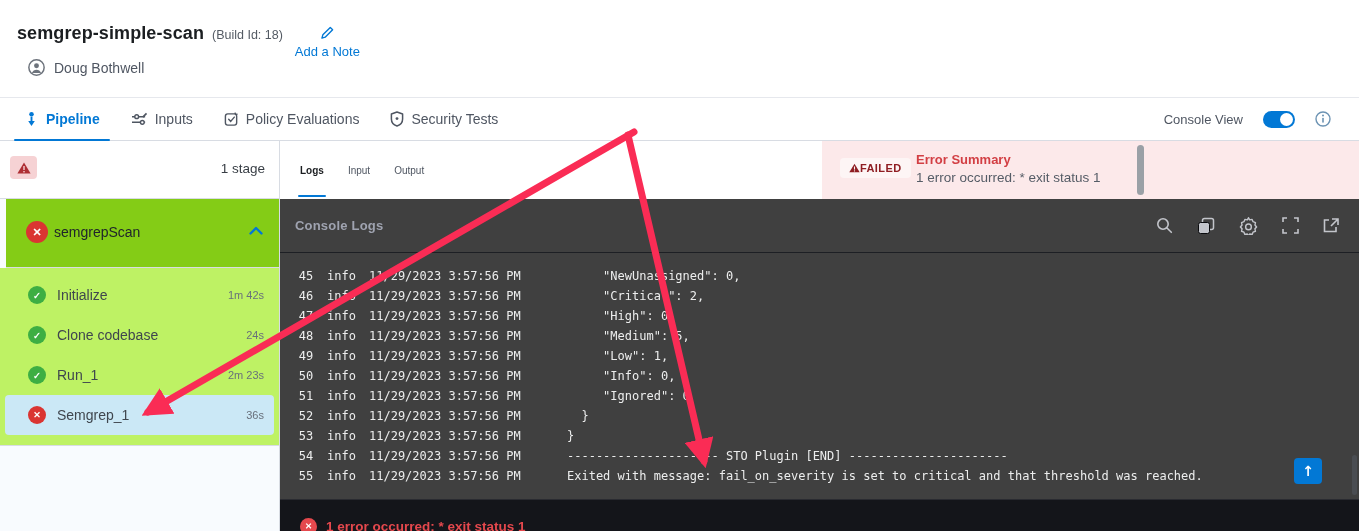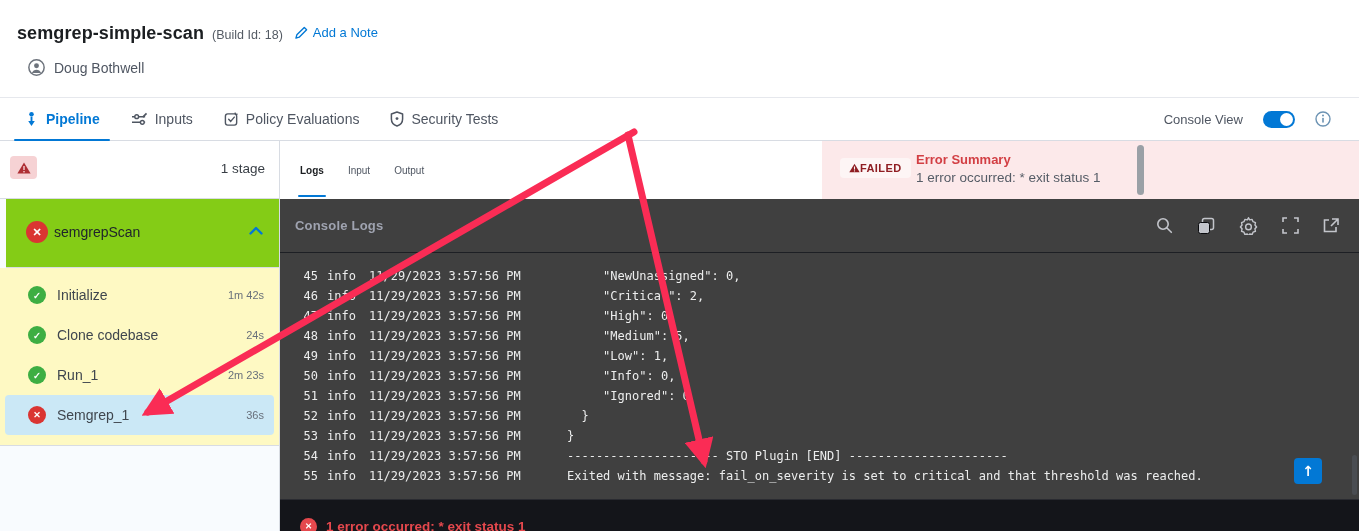--- a/index.html
+++ b/index.html
@@ -7,21 +7,21 @@
     font-family:"Liberation Sans", sans-serif; }
   .page { position:relative; width:1359px; height:531px; background:#fff;margin-top:21px; }
 
   
   .hdr { position:absolute; top:0; left:0; right:0; height:77px; background:#fff;
     border-bottom:1px solid #e6e8ed; }
   .hdr-row1 { position:absolute; top:2px; left:17px; display:flex; align-items:baseline; }
   .hdr-title { font-size:18px; font-weight:700; color:#1b1e21; letter-spacing:.1px; }
   .hdr-build { font-size:12.5px; color:#545b64; margin-left:8px; }
   .add-note { display:flex; align-items:center; margin-left:12px; color:#0278d5;
-    font-size:13px; cursor:pointer; gap:5px; }
+    font-size:13px; cursor:pointer; gap:5px;flex-direction:column; }
   .hdr-row2 { position:absolute; top:38px; left:28px; display:flex; align-items:center; gap:9px; }
   .hdr-user { font-size:14px; color:#4f5662; }
 
   
   .tabbar { position:absolute; top:77px; left:0; right:0; height:43px; background:#fff;
     border-bottom:1px solid #d8dce3; display:flex; align-items:center; padding-left:22px; }
   .ttab { display:flex; align-items:center; gap:7px; font-size:14px; color:#4f5662;
     height:100%; position:relative; padding:0 2px; margin-right:27px; cursor:pointer; }
   .ttab.active { color:#0278d5; font-weight:700; }
   .ttab.active .underline { position:absolute; left:-8px; right:-8px; bottom:-1px;
@@ -44,21 +44,21 @@
   .stage-count { position:absolute; right:14px; top:20px; font-size:13.5px; color:#383e45; }
   .sb-stage { position:absolute; top:58px; left:6px; right:0; height:69px; background:#84cc16;
     border-bottom:1px solid #d8dce3; cursor:pointer; }
   .stage-name { position:absolute; left:48px; top:25px; font-size:14px; color:#20252b; }
   .circ { border-radius:50%; display:flex; align-items:center; justify-content:center;
     color:#fff; font-weight:700; }
   .err-circ { width:22px; height:22px; background:#da3532; position:absolute; left:20px; top:22px;
     font-size:11px; }
   .err-circ::before, .v-failed::before { content:"\2715"; }
   .chev { position:absolute; right:16px; top:27px; }
-  .sb-steps { position:absolute; top:127px; left:0; right:0; height:178px; background:#fef9c3;
+  .sb-steps { position:absolute; top:127px; left:0; right:0; height:178px; background:#bef264;
     border-bottom:1px solid #d8dce3; padding-top:7px; }
   .step { height:40px; margin:0 5px; border-radius:4px; position:relative; display:flex;
     align-items:center; cursor:pointer; }
   .step.v-selected { background:#cbe8f6; }
   .step-ic { width:18px; height:18px; border-radius:50%; margin-left:23px; display:flex;
     align-items:center; justify-content:center; color:#fff; font-size:9.5px; font-weight:700; flex:none; }
   .step-ic.v-success { background:#3dae43; }
   .step-ic.v-success::before { content:"\2713"; }
   .step-ic.v-failed { background:#da3532; }
   .step-ic.v-failed::before { content:"\2715"; font-size:9px; }
@@ -91,21 +91,21 @@
   .con-hdr { position:absolute; top:0; left:0; right:0; height:54px;
     border-bottom:1px solid #1d1f24; }
   .con-title { position:absolute; left:15px; top:19px; font-size:13px; font-weight:700;
     color:#9fa3b0; letter-spacing:.2px; }
   .con-icons { position:absolute; right:20px; top:17px; display:flex; gap:24px;
     align-items:center; }
   .con-icons svg { cursor:pointer; }
   .lines { position:absolute; top:54px; left:0; right:0; padding:13px 0 0 14px;
     font-family:"DejaVu Sans Mono", monospace; font-size:12px; color:#eceded; }
   .ln { height:20px; display:flex; white-space:pre; align-items:center; }
-  .ln-num { width:24px; text-align:right; flex:none; }
+  .ln-num { width:24px; text-align:center; flex:none; }
   .ln-level { margin-left:9px; width:32px; flex:none; }
   .ln-time { margin-left:10px; width:152px; flex:none; }
   .ln-msg { margin-left:46px; }
   .scrolltop { position:absolute; right:37px; top:259px; width:28px; height:26px;
     background:#0278d5; border:none; border-radius:4px; color:#fff; font-size:14px;
     font-weight:700; cursor:pointer; font-family:"DejaVu Sans", sans-serif; }
   .con-scroll { position:absolute; right:2px; top:256px; width:5px; height:40px;
     background:#4a4d52; border-radius:3px; }
   .con-footer { position:absolute; left:0; right:0; bottom:0; height:53px; background:#14151a;
     border-top:1px solid #2a2b31; display:flex; align-items:center; padding-left:20px; }

